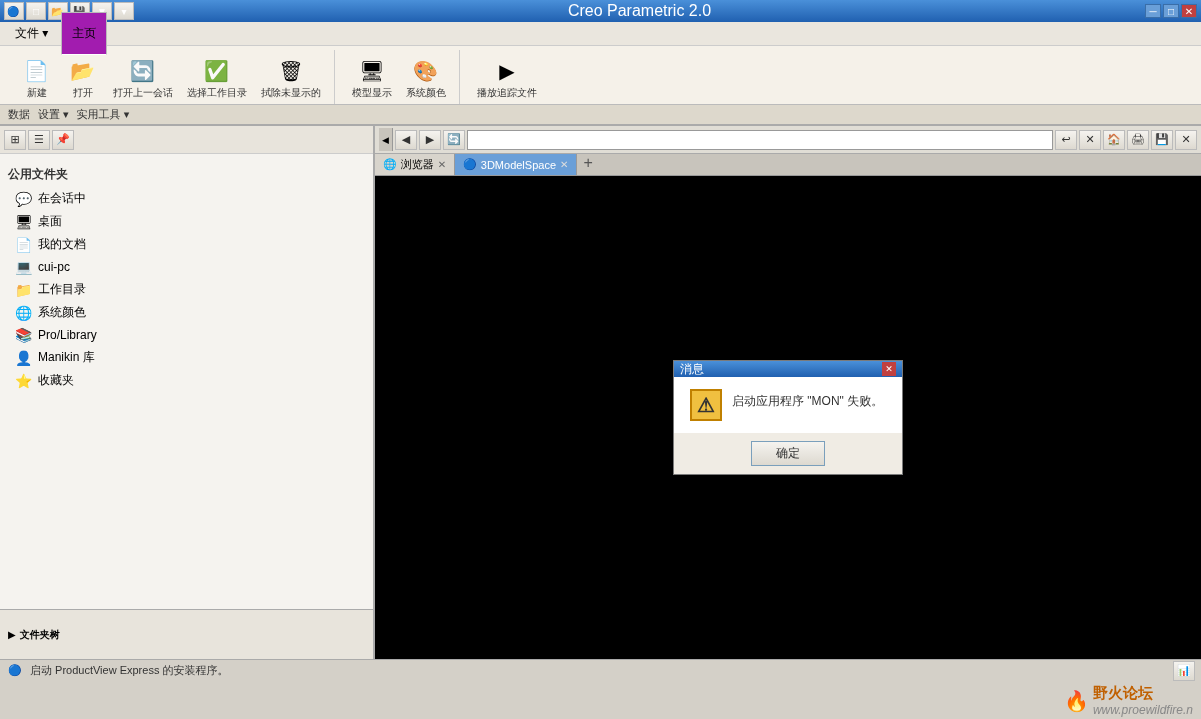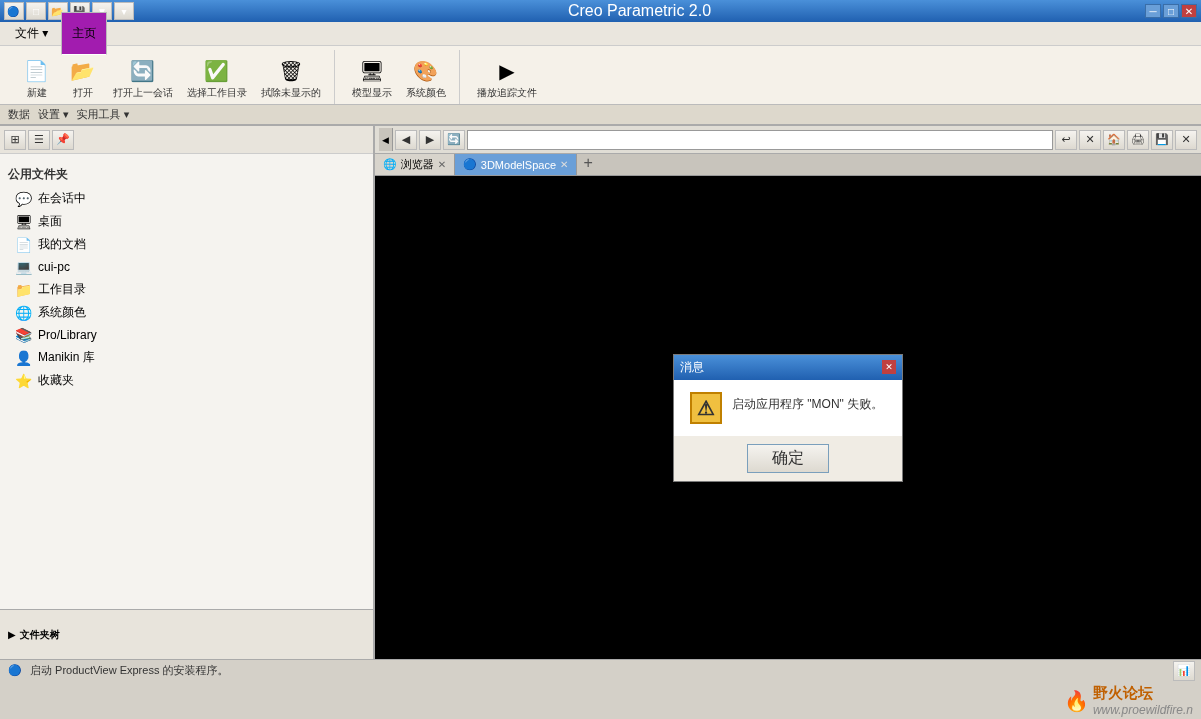--- a/index.html
+++ b/index.html
@@ -233,21 +233,21 @@
       pointer-events: none;
     }
     .dialog-box {
       width: 230px;
       background: #f0ece4;
       border: 1px solid #7a7a7a;
       box-shadow: 2px 2px 8px rgba(0,0,0,0.4);
       pointer-events: all;
     }
     .dialog-title-bar {
-      height: 25px;
+      height: 16px;
       background: linear-gradient(to bottom, #4a90d9, #2060b0);
       display: flex;
       align-items: center;
       justify-content: space-between;
       padding: 0 6px;
       color: white;
       font-size: 12px;
     }
     .dialog-close-btn {
       width: 14px; height: 14px;
@@ -288,21 +288,21 @@
     .dialog-footer {
       display: flex;
       justify-content: center;
       padding: 8px;
       background: #f0ece4;
     }
     .dialog-ok-btn {
       padding: 3px 24px;
       background: linear-gradient(to bottom, #f5f3ef, #ddd9d0);
       border: 1px solid #7a9fbc;
-      font-size: 16px;
+      font-size: 12px;
       cursor: pointer;
       color: #333;
     }
 
     
     .status-bar {
       height: 22px;
       background: #d4d0c8;
       border-top: 1px solid #aaa;
       display: flex;

